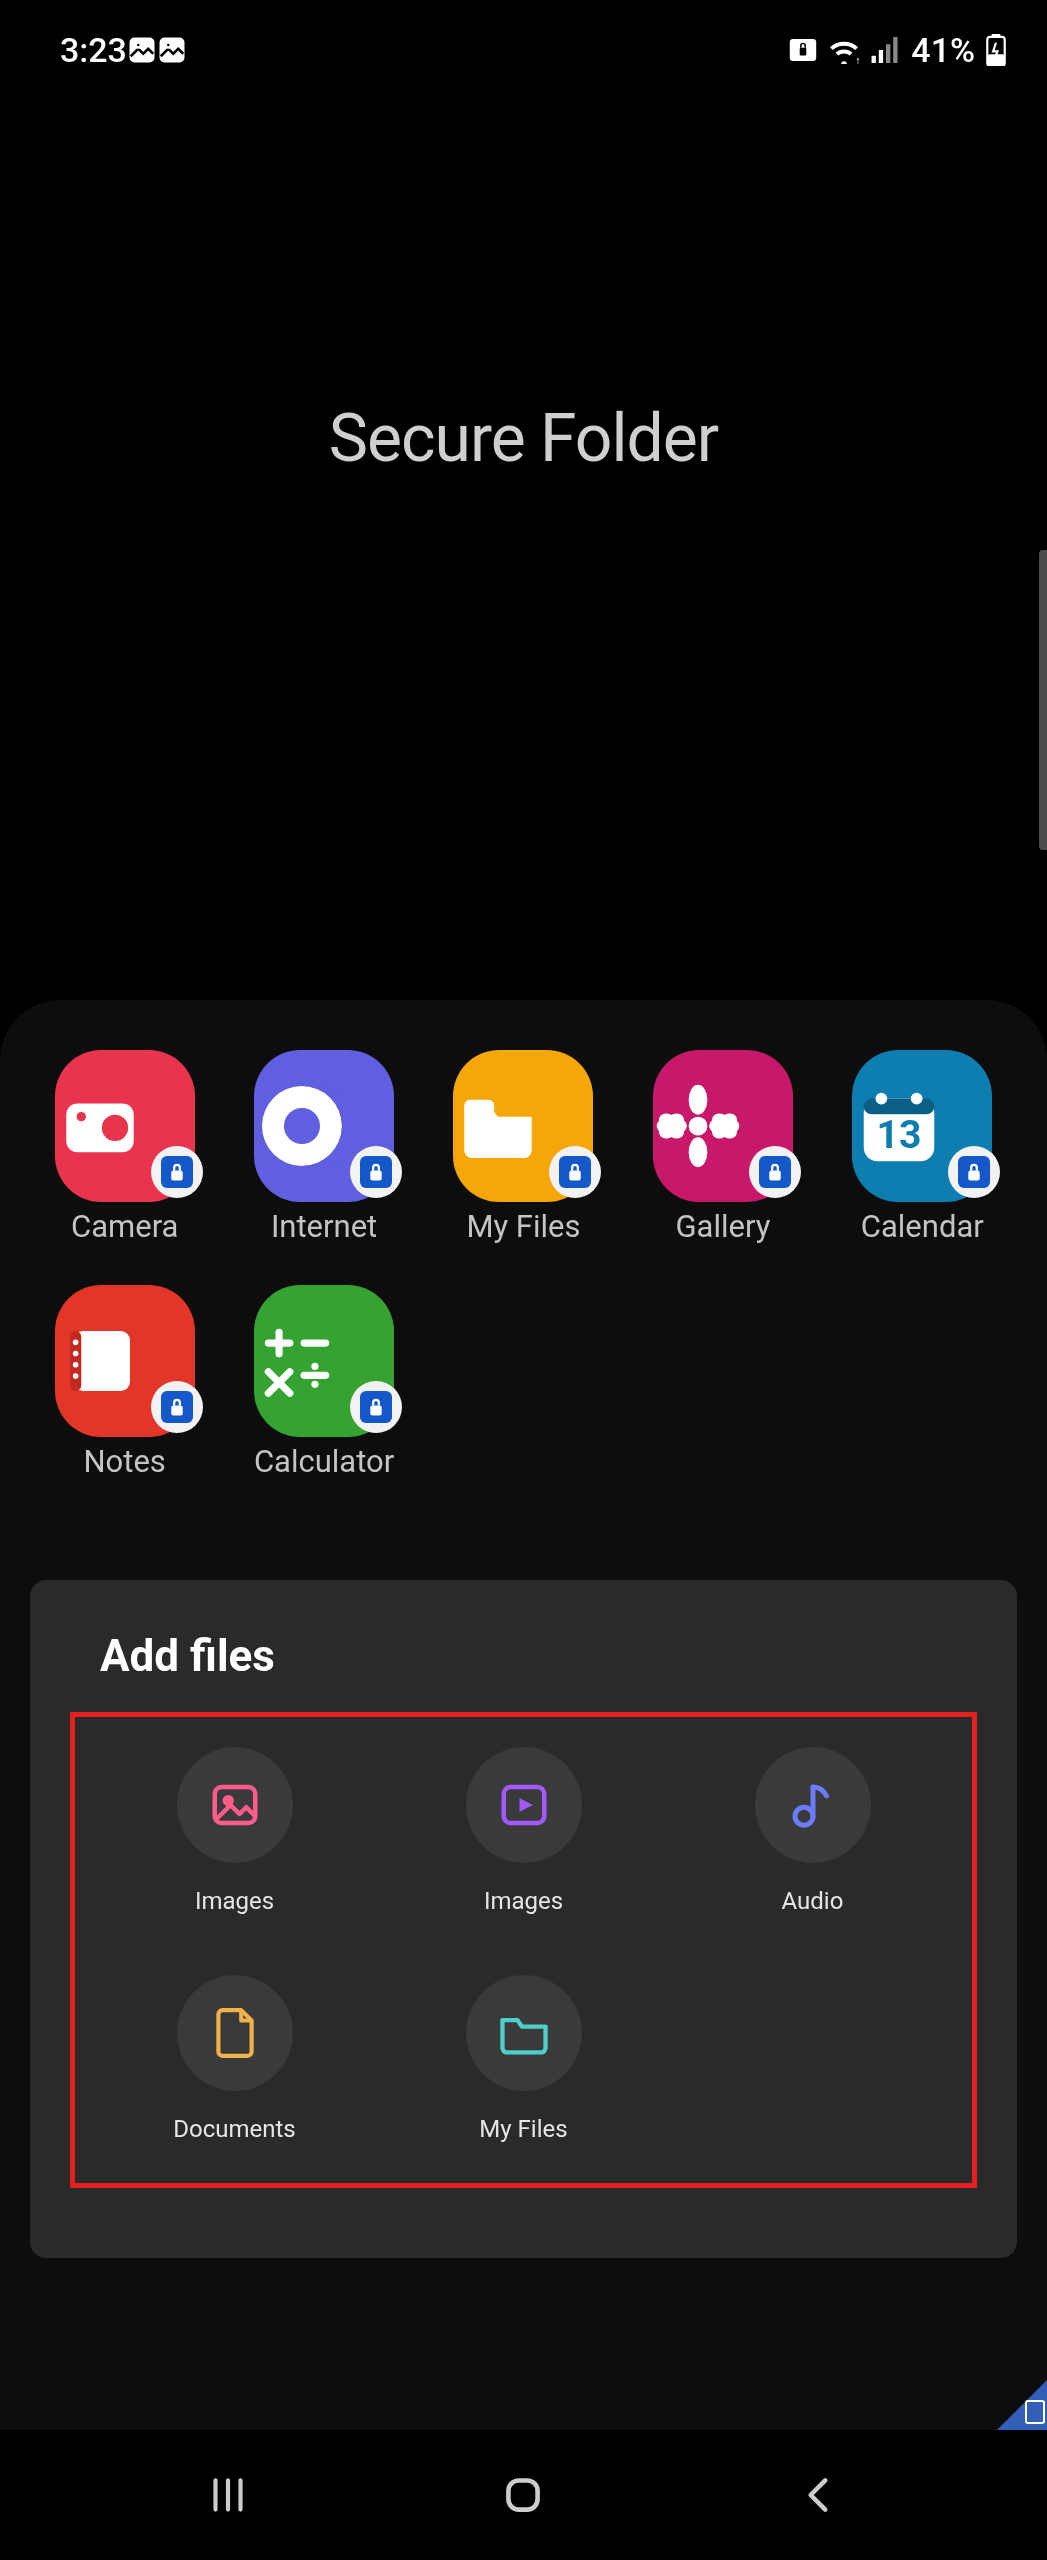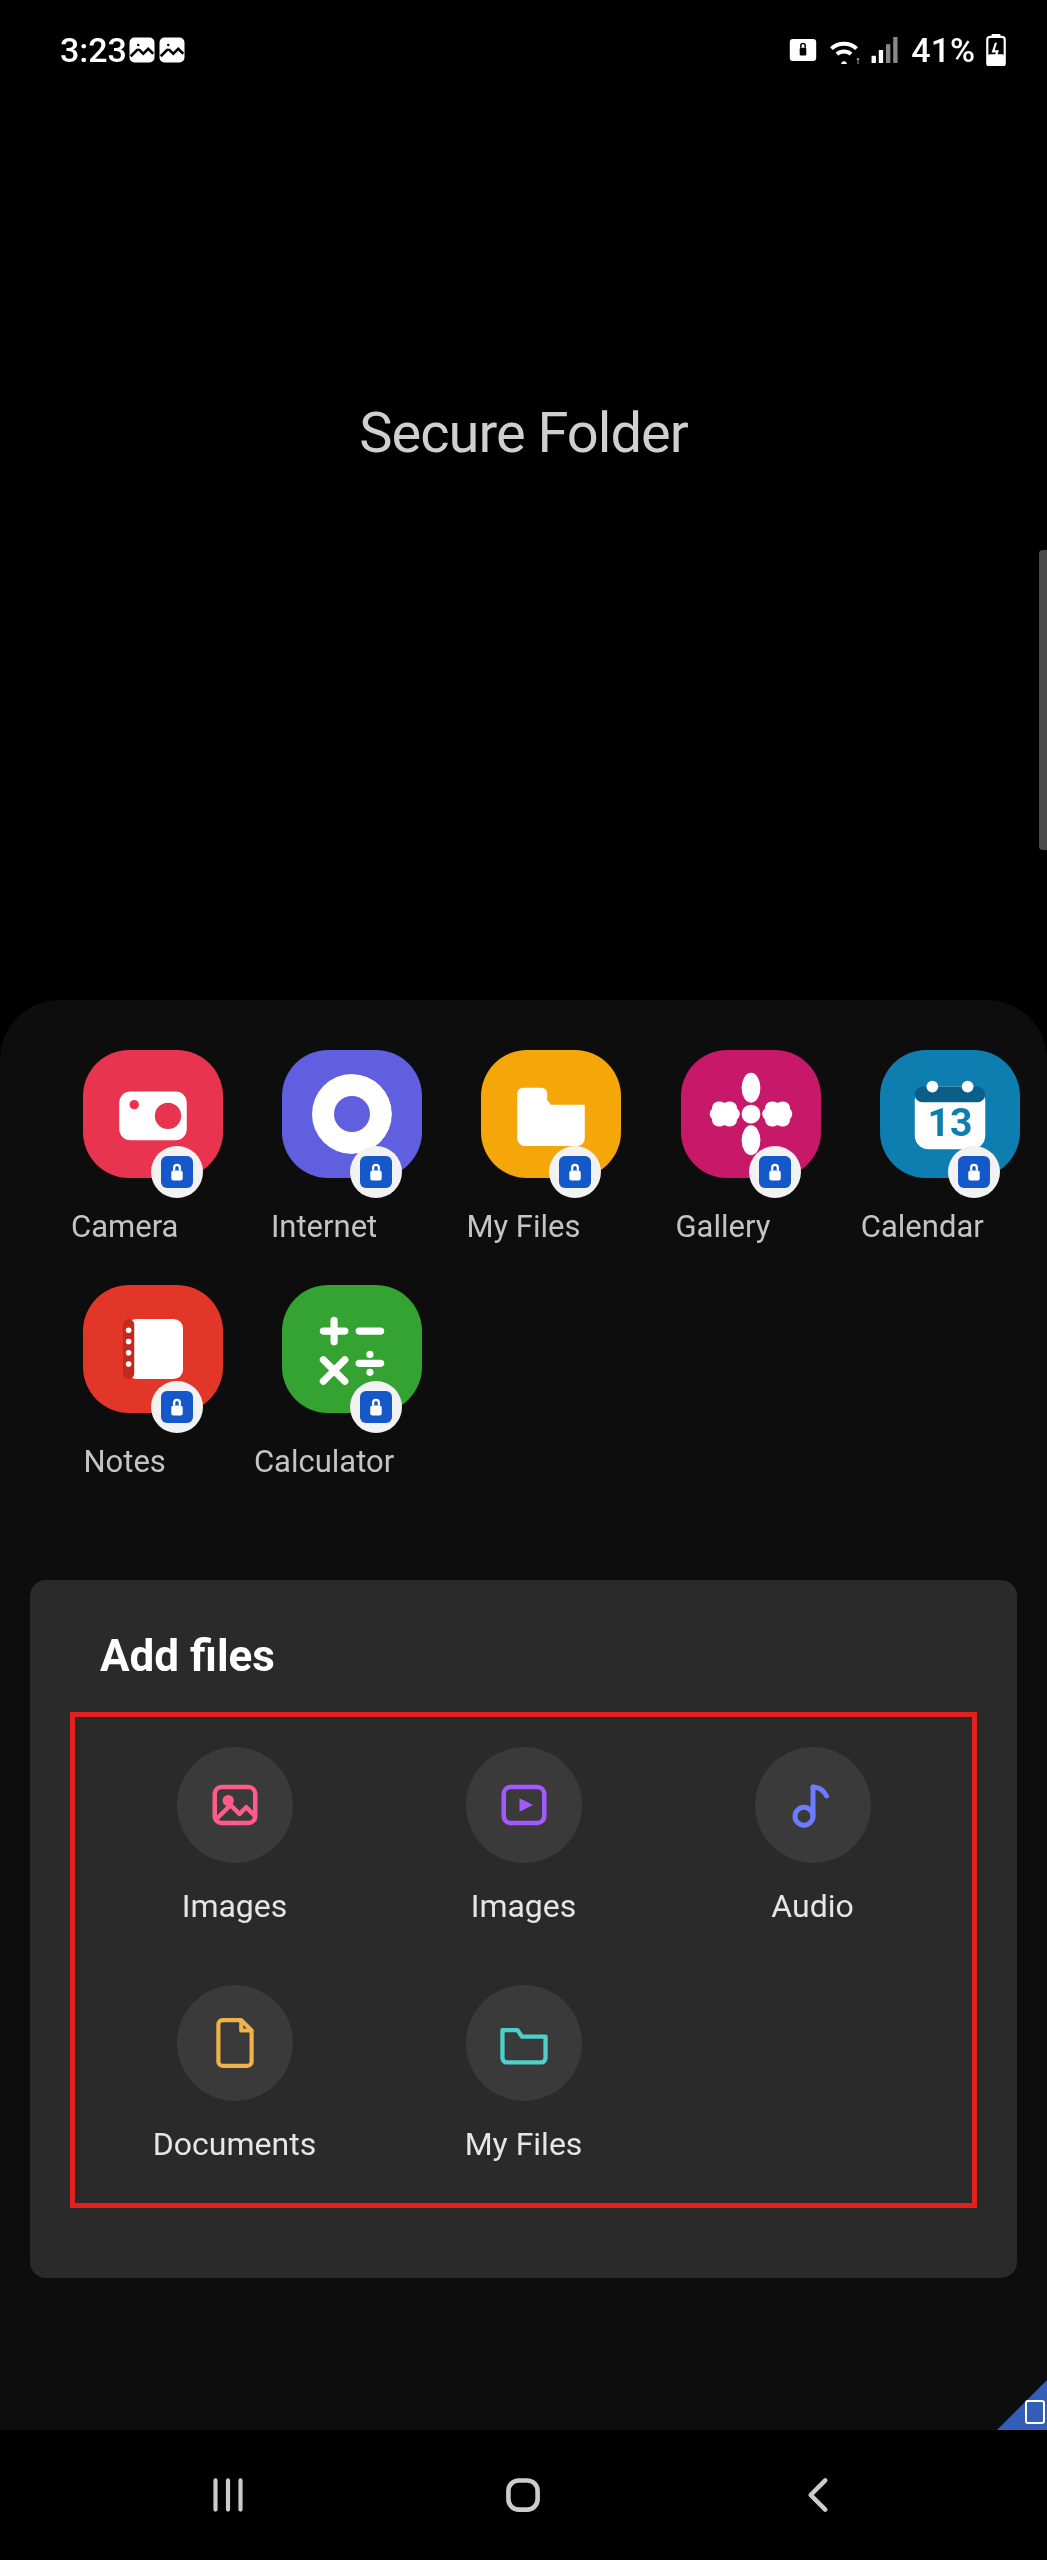--- a/index.html
+++ b/index.html
@@ -41,21 +41,21 @@
     gap: 0;
   }
   .status-right {
     display: flex;
     align-items: center;
     gap: 10px;
   }
   .status-right svg { display:block; }
   .page-title {
     text-align: center;
-    font-size: 56px;
+    font-size: 66px;
     font-weight: 400;
     color: #cfcfcf;
     margin-top: 310px;
     letter-spacing: -1px;
   }
   
   .scroll-hint {
     position: absolute;
     right: 0;
     top: 550px;
@@ -86,26 +86,24 @@
     align-items: center;
     gap: 18px;
   }
   .app-icon-wrap {
     position: relative;
     width: 140px;
     height: 140px;
   }
   .squircle {
     width: 140px;
-    height: 128px;
+    height: 152px;
     border-radius: 46px;
     display: flex;
     align-items: center;
-    justify-content: center;
-    margin-left: 28px;
   }
   .lock-badge {
     position: absolute;
     bottom: -8px;
     right: -8px;
     width: 52px;
     height: 52px;
     background: var(--lock-bg);
     border-radius: 50%;
     display: flex;
@@ -162,21 +160,21 @@
   .file-icon-circle {
     width: 116px;
     height: 116px;
     border-radius: 50%;
     background: var(--icon-circle);
     display: flex;
     align-items: center;
     justify-content: center;
   }
   .file-label {
-    font-size: 32px;
+    font-size: 24px;
     color: var(--text);
     font-weight: 400;
   }
   
   .nav-bar {
     position: absolute;
     bottom: 0;
     left: 0;
     right: 0;
     height: 130px;

